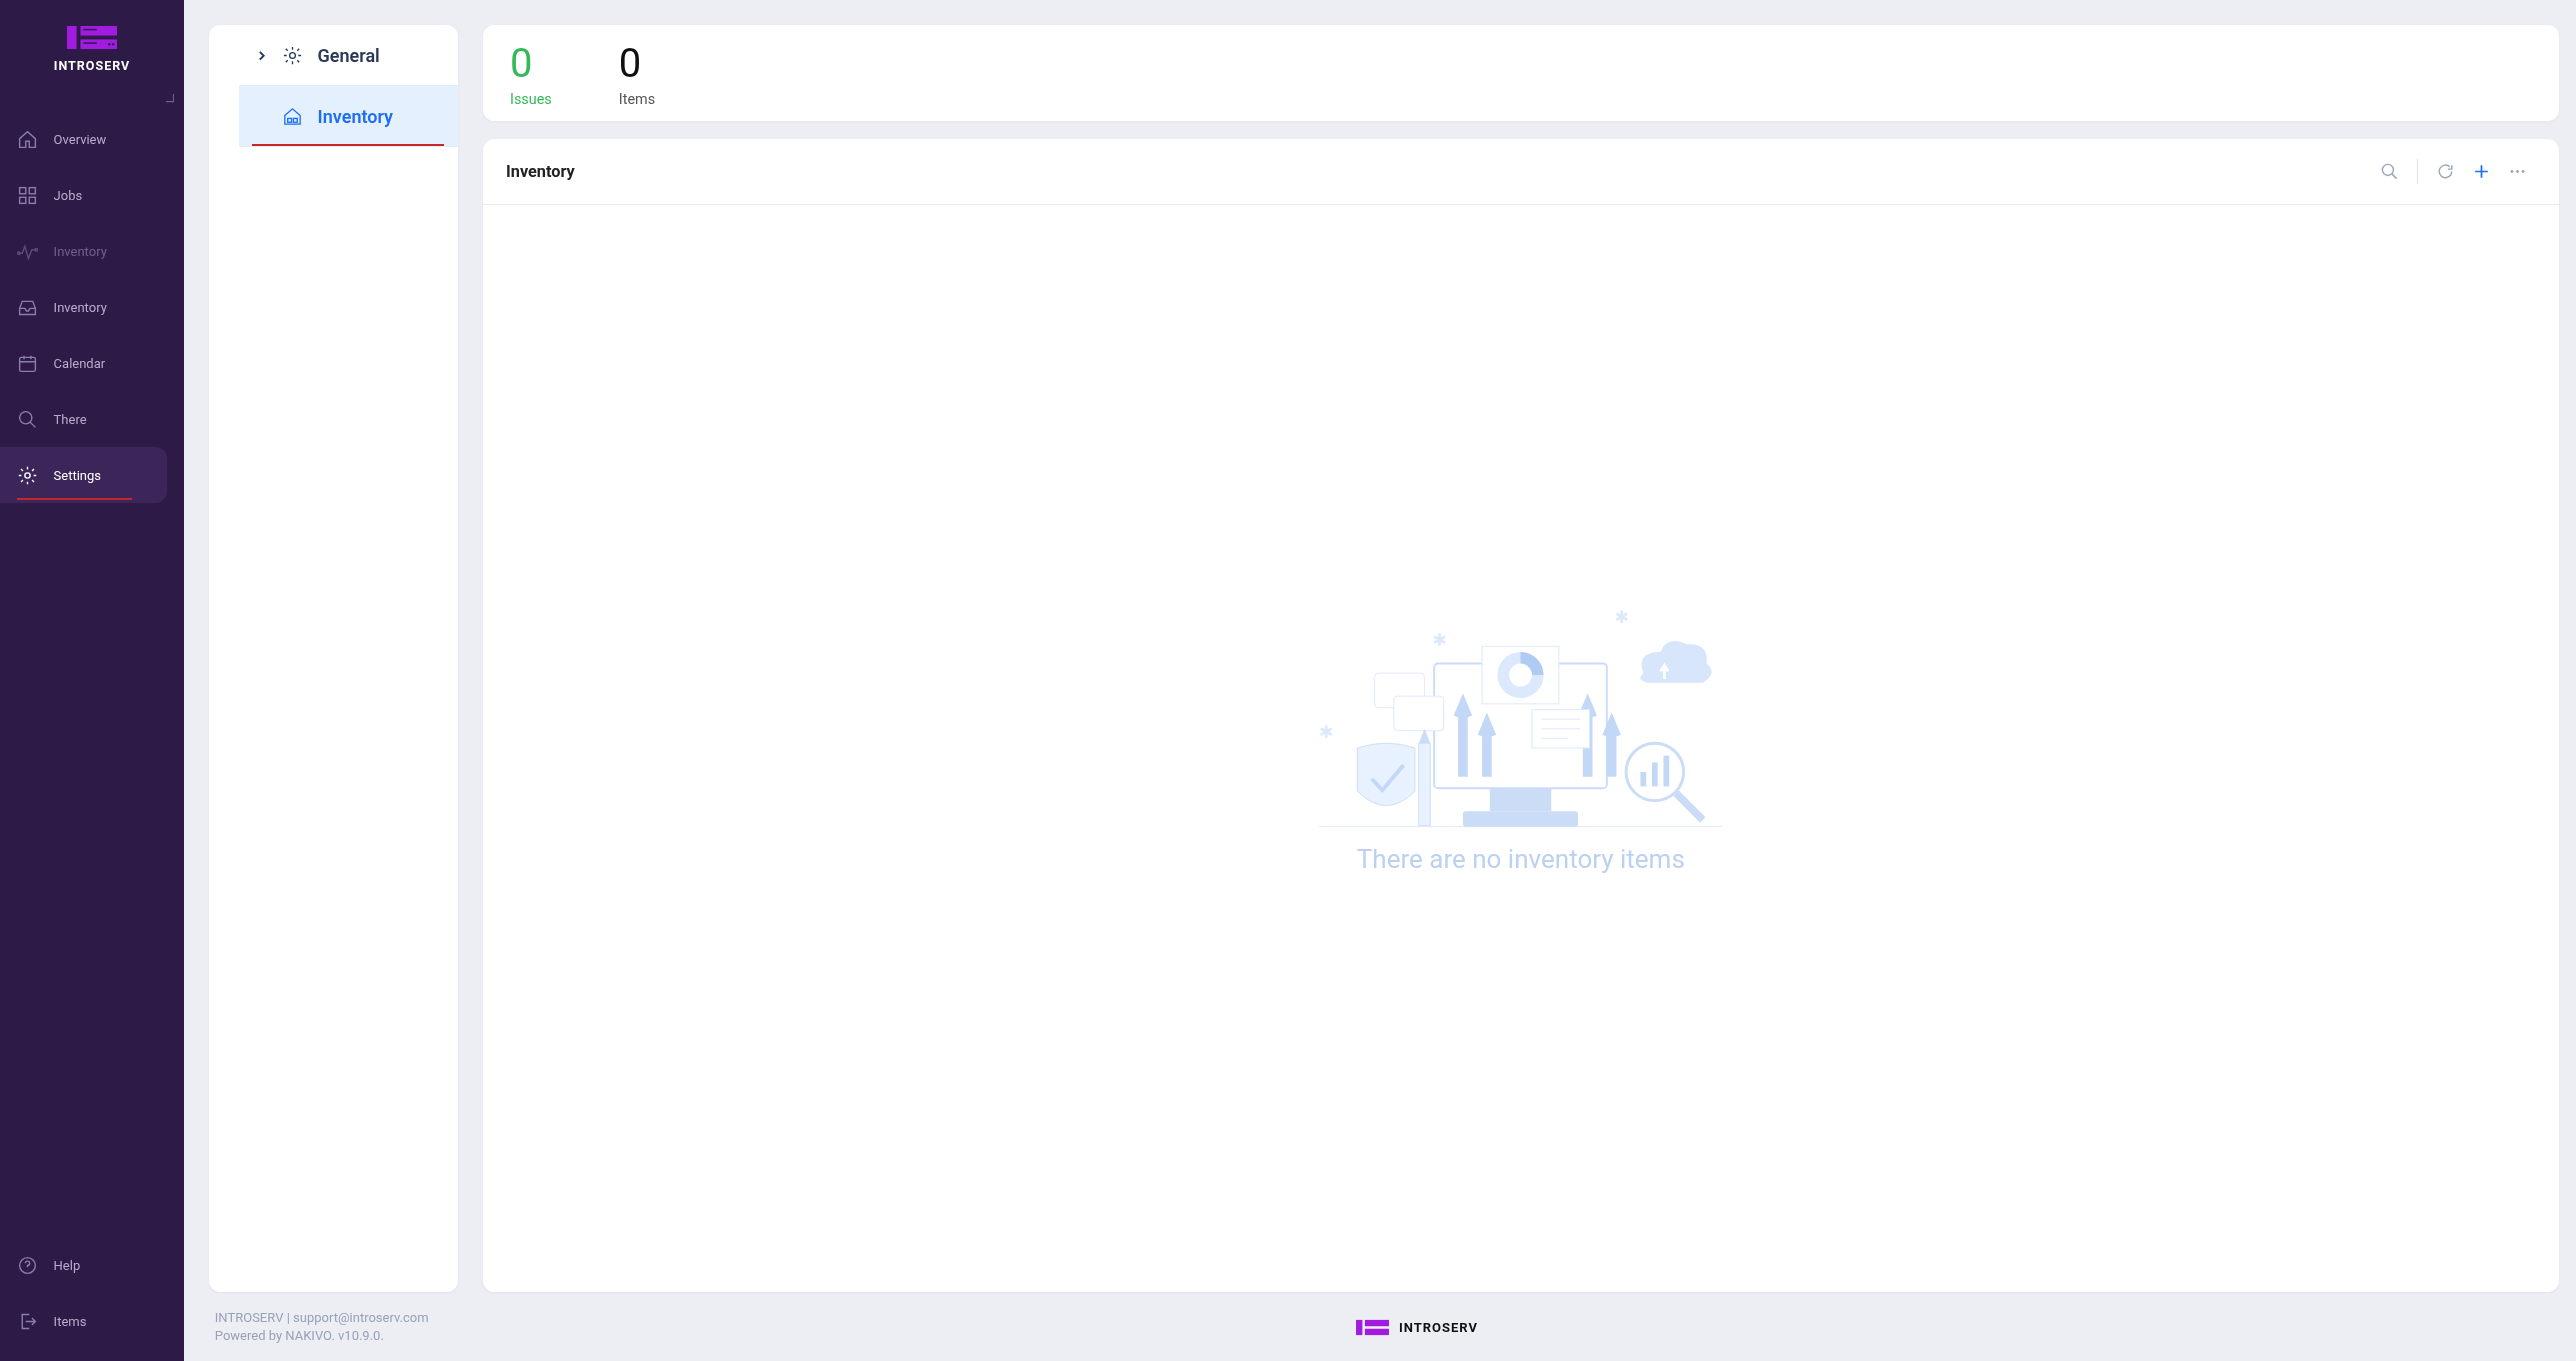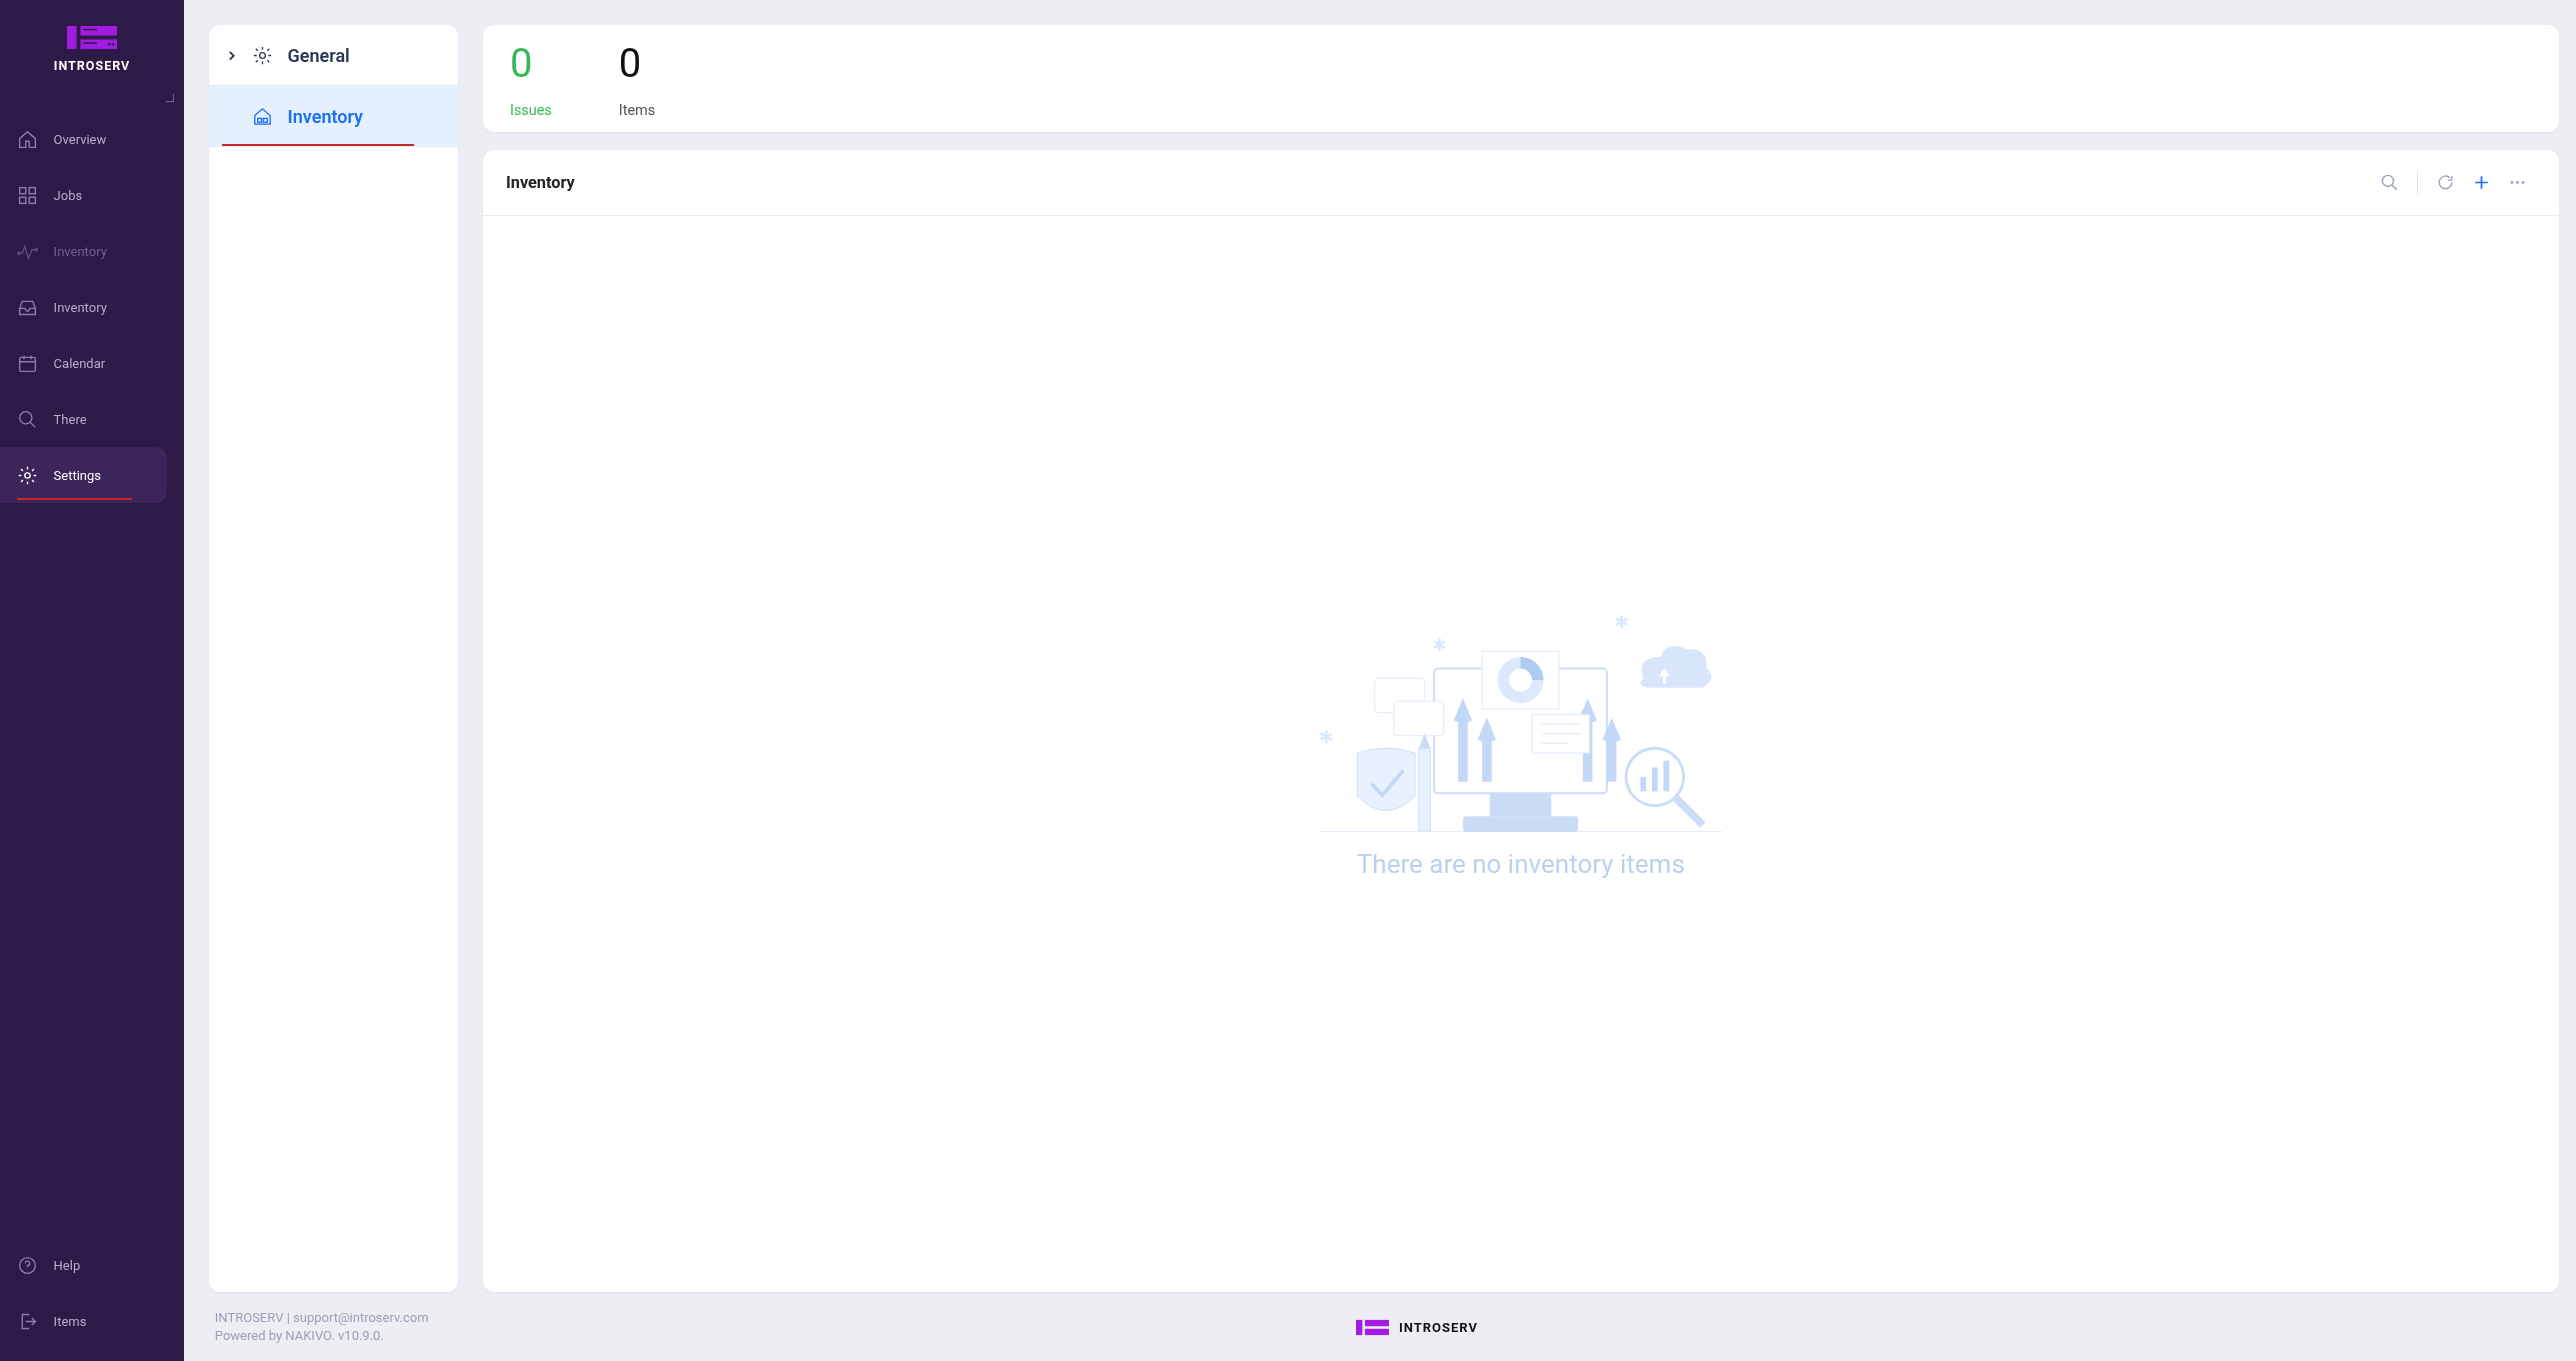--- a/index.html
+++ b/index.html
@@ -59,20 +59,21 @@
 
   
   .subnav-card { width: 249px; flex-shrink: 0; overflow: hidden; }
   .subnav-item {
     display: flex; align-items: center;
     height: 61px; padding: 0 17.3px;
     font-size: 18px; font-weight: 600;
     color: #2a3a56;
     border-bottom: 1px solid #e7ebf3;
     cursor: pointer;
+    margin-left: 30px;
   }
   .subnav-item .chev { width: 15.3px; margin-right: 9.6px; }
   .subnav-item .chev svg { width: 11.5px; height: 11.5px; stroke: #2a3a56; fill: none; stroke-width: 2; }
   .subnav-item .sicon { width: 23px; height: 23px; margin-right: 13.4px; }
   .subnav-item .sicon svg { stroke: #2a3a56; fill: none; stroke-width: 1.4; }
   .subnav-item.active {
     background: #e5f0ff;
     color: #1d6ff2;
     position: relative;
   }
@@ -82,21 +83,21 @@
   }
   .subnav-item.active .chev { width: 15.3px; } 
   .subnav-item.active .chev.empty { visibility: hidden; }
 
   
   .right-col { flex: 1; display: flex; flex-direction: column; gap: 17.3px; min-width: 0; }
 
   .stats-card { padding: 19px 27px 13.4px; display: flex; gap: 67px; }
   .stat { }
   .stat .value { font-size: 40px; font-weight: 400; line-height: 1; }
-  .stat .label { font-size: 14.4px; margin-top: 18px; }
+  .stat .label { font-size: 14.4px; margin-top: 7px; }
   .stat.issues .value, .stat.issues .label { color: #35b958; }
   .stat.items .value { color: #111; }
   .stat.items .label { color: #555; }
 
   .inventory-card { flex: 1; display: flex; flex-direction: column; }
   .inv-header {
     display: flex; align-items: center; justify-content: space-between;
     padding: 17.3px 23px;
     border-bottom: 1px solid #e7ebf3;
   }

